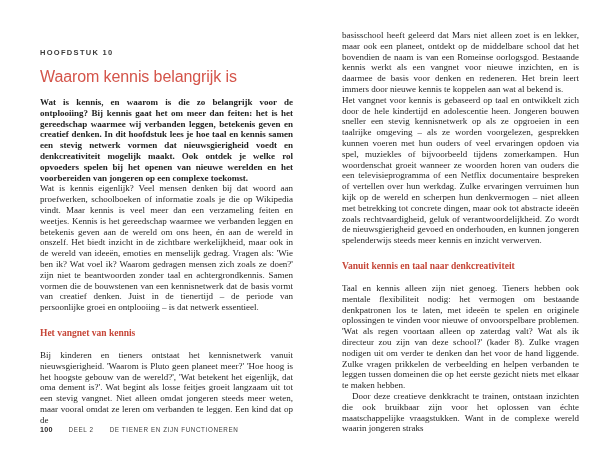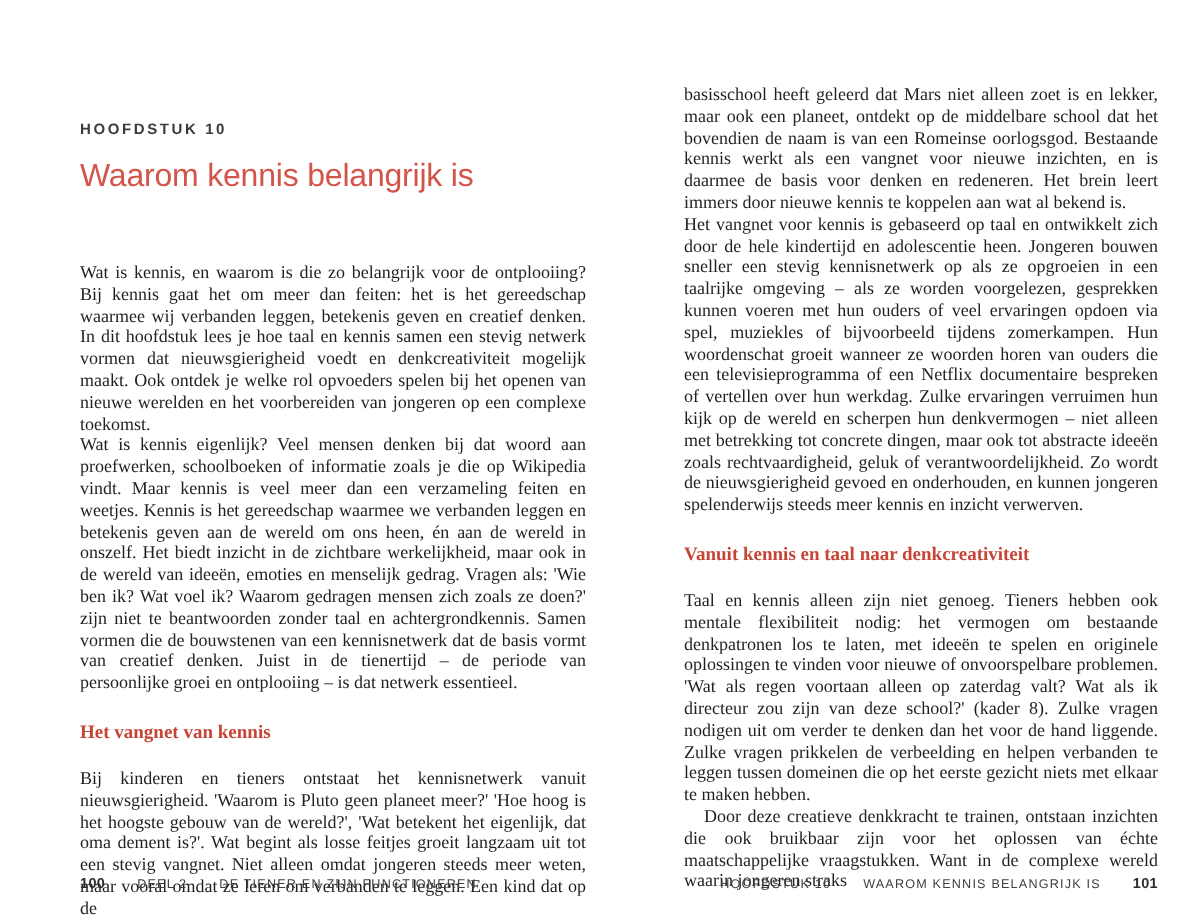--- a/index.html
+++ b/index.html
@@ -12,21 +12,21 @@
   }
   .spread {
     position: relative;
     width: 600px;
     height: 460px;
     background: #ffffff;
     font-family: "Liberation Serif", serif;
   }
   .page {
     position: absolute;
-    top: 16px;
+    top: 4px;
     height: 332px;
   }
   .page-left  { left: 40px;  width: 253px; }
   .page-right { left: 342px; width: 237px; }
 
   .kicker {
     margin-top: 44px;
     font-family: "Liberation Sans", sans-serif;
     font-size: 7.5px;
     font-weight: bold;
@@ -42,21 +42,21 @@
     color: var(--accent-title, #d4544a);
   }
   .body {
     margin: 0;
     font-size: 9px;
     line-height: 10.8px;
     color: #1f1f1f;
     text-align: justify;
   }
   .body + .body { }
-  .intro { margin-top: 33px; font-weight: normal; }
+  .intro { margin-top: 11px; font-weight: bold; }
   .first { margin-top: 26px; }
   .heading {
     margin: 15px 0 12px 0;
     font-family: "Liberation Serif", serif;
     font-size: 9.5px;
     font-weight: bold;
     color: var(--accent, #c64537);
   }
   .indent { text-indent: 10px; margin-top: 0 !important; }
   .footer {
@@ -99,20 +99,15 @@
       <span>DE TIENER EN ZIJN FUNCTIONEREN</span>
     </footer>
   </section>
 
   <section class="page page-right">
     <p class="body first">basisschool heeft geleerd dat Mars niet alleen zoet is en lekker, maar ook een planeet, ontdekt op de middelbare school dat het bovendien de naam is van een Romeinse oorlogsgod. Bestaande kennis werkt als een vangnet voor nieuwe inzichten, en is daarmee de basis voor denken en redeneren. Het brein leert immers door nieuwe kennis te koppelen aan wat al bekend is.</p>
     <p class="body">Het vangnet voor kennis is gebaseerd op taal en ontwikkelt zich door de hele kindertijd en adolescentie heen. Jongeren bouwen sneller een stevig kennisnetwerk op als ze opgroeien in een taalrijke omgeving – als ze worden voorgelezen, gesprekken kunnen voeren met hun ouders of veel ervaringen opdoen via spel, muziekles of bijvoorbeeld tijdens zomerkampen. Hun woordenschat groeit wanneer ze woorden horen van ouders die een televisieprogramma of een Netflix documentaire bespreken of vertellen over hun werkdag. Zulke ervaringen verruimen hun kijk op de wereld en scherpen hun denkvermogen – niet alleen met betrekking tot concrete dingen, maar ook tot abstracte ideeën zoals rechtvaardigheid, geluk of verantwoordelijkheid. Zo wordt de nieuwsgierigheid gevoed en onderhouden, en kunnen jongeren spelenderwijs steeds meer kennis en inzicht verwerven.</p>
     <h2 class="heading">Vanuit kennis en taal naar denkcreativiteit</h2>
     <p class="body">Taal en kennis alleen zijn niet genoeg. Tieners hebben ook mentale flexibiliteit nodig: het vermogen om bestaande denkpatronen los te laten, met ideeën te spelen en originele oplossingen te vinden voor nieuwe of onvoorspelbare problemen. 'Wat als regen voortaan alleen op zaterdag valt? Wat als ik directeur zou zijn van deze school?' (kader 8). Zulke vragen nodigen uit om verder te denken dan het voor de hand liggende. Zulke vragen prikkelen de verbeelding en helpen verbanden te leggen tussen domeinen die op het eerste gezicht niets met elkaar te maken hebben.</p>
     <p class="body indent">Door deze creatieve denkkracht te trainen, ontstaan inzichten die ook bruikbaar zijn voor het oplossen van échte maatschappelijke vraagstukken. Want in de complexe wereld waarin jongeren straks</p>
-    <footer class="footer footer-right">
-      <span>HOOFDSTUK 10</span>
-      <span>WAAROM KENNIS BELANGRIJK IS</span>
-      <span class="pagenum">101</span>
-    </footer>
   </section>
 
 </div>
 
 </body></html>

